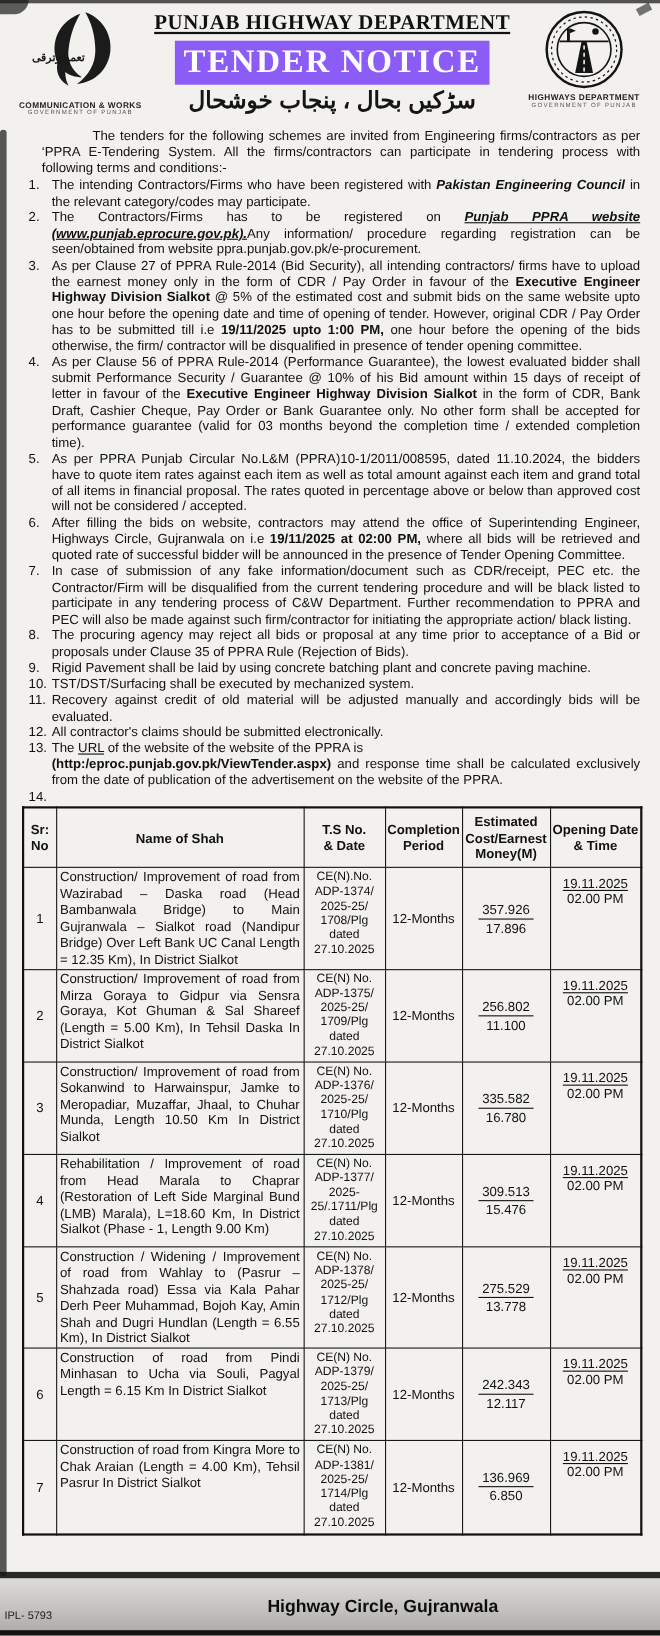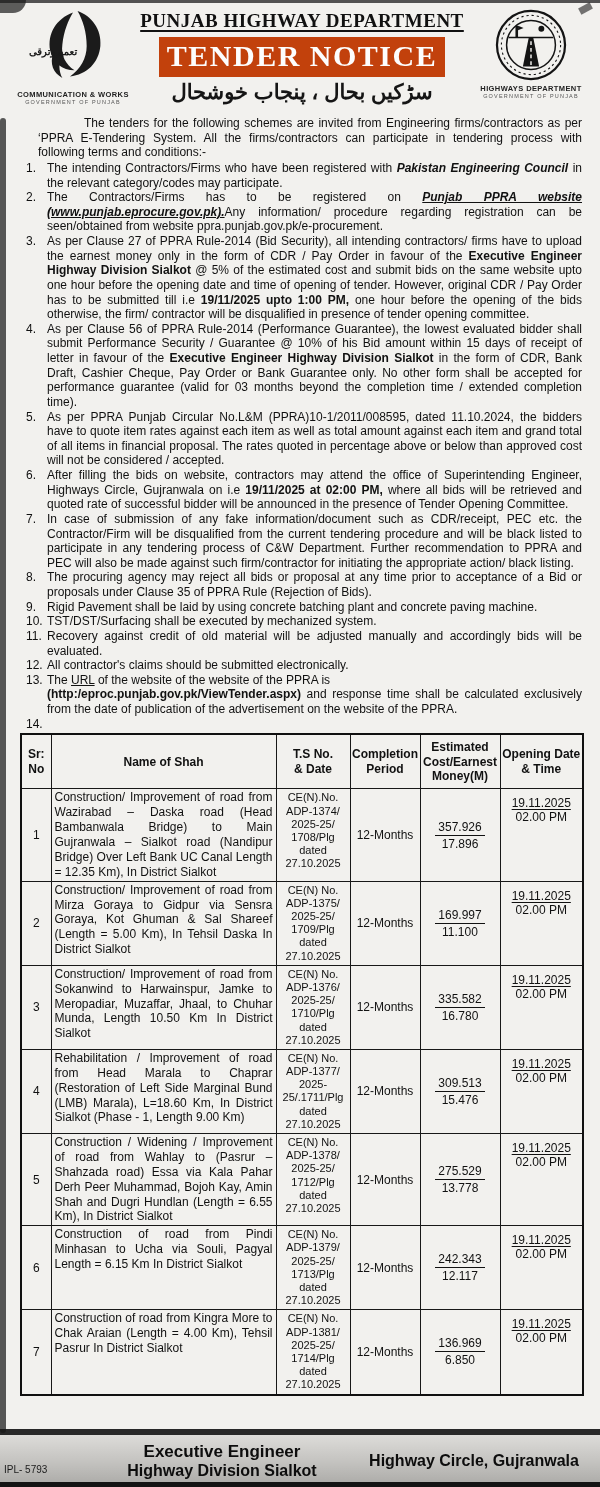--- a/index.html
+++ b/index.html
@@ -21,21 +21,21 @@
   .logo .cap2{font-size:5.5px;letter-spacing:1.2px;color:#555;}
   .logo-wrap{position:relative;display:inline-block;}
   .urdu-in-logo{position:absolute;left:-6px;top:38px;font-size:10px;font-weight:bold;color:#1a1a1a;}
   .head-center{flex:1;text-align:center;padding-top:2px;}
   .dept-title{
     font-family:"Liberation Serif",serif;font-size:19px;font-weight:bold;
     letter-spacing:.5px;text-decoration:underline;text-underline-offset:3px;
     text-decoration-thickness:2px;white-space:nowrap;
   }
   .notice-box{
-    background:#c2410c;color:#fdfdfd;width:286px;margin:5px auto 3px auto;
+    background:#8b5cf6;color:#fdfdfd;width:286px;margin:5px auto 3px auto;
     font-family:"Liberation Serif",serif;font-size:30px;font-weight:bold;
     letter-spacing:1.5px;padding:2px 0 4px 0;text-align:center;
   }
   .urdu-slogan{font-size:21px;font-weight:bold;direction:rtl;line-height:1.1;color:#151515;}
   
   .bodytext{padding:6px 18px 0 26px;font-size:12px;line-height:1.22;text-align:justify;}
   .intro{margin:0 0 1px 12px;text-indent:46px;}
   .cond-item{display:flex;}
   .cond-num{width:21px;flex:0 0 21px;}
   .cond-body{flex:1;}
@@ -229,21 +229,21 @@
         <tr>
           <td class="c-sr">2</td>
           <td class="c-work">Construction/ Improvement of road from Mirza Goraya to Gidpur via Sensra Goraya, Kot Ghuman &amp; Sal Shareef (Length = 5.00 Km), In Tehsil Daska In District Sialkot</td>
           <td class="c-ts">CE(N) No.
 ADP-1375/
 2025-25/
 1709/Plg
 dated
 27.10.2025</td>
           <td class="c-period">12-Months</td>
-          <td class="c-money"><span class="money"><span class="top">169.997</span><span class="bot">11.100</span></span></td>
+          <td class="c-money"><span class="money"><span class="top">256.802</span><span class="bot">11.100</span></span></td>
           <td class="c-open">
             <div class="od">19.11.2025</div>
             <div>02.00 PM</div>
           </td>
         </tr>
         <tr>
           <td class="c-sr">3</td>
           <td class="c-work">Construction/ Improvement of road from Sokanwind to Harwainspur, Jamke to Meropadiar, Muzaffar, Jhaal, to Chuhar Munda, Length 10.50 Km In District Sialkot</td>
           <td class="c-ts">CE(N) No.
 ADP-1376/
@@ -322,22 +322,18 @@
             <div>02.00 PM</div>
           </td>
         </tr>
       </tbody>
   </table>
 
   <div class="streak"></div>
 
   <footer>
     <div class="ipl">IPL- 5793</div>
-    <div class="sig">
-      <div class="l1">Executive Engineer</div>
-      <div class="l2">Highway Division Sialkot</div>
-    </div>
     <div class="sig">
       <div class="l2">Highway Circle, Gujranwala</div>
     </div>
   </footer>
 
 </div>
 
 </body></html>

